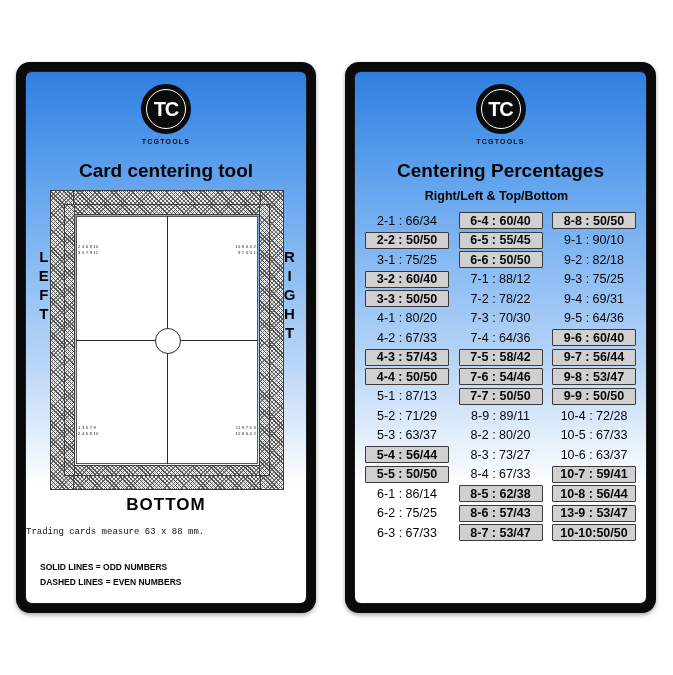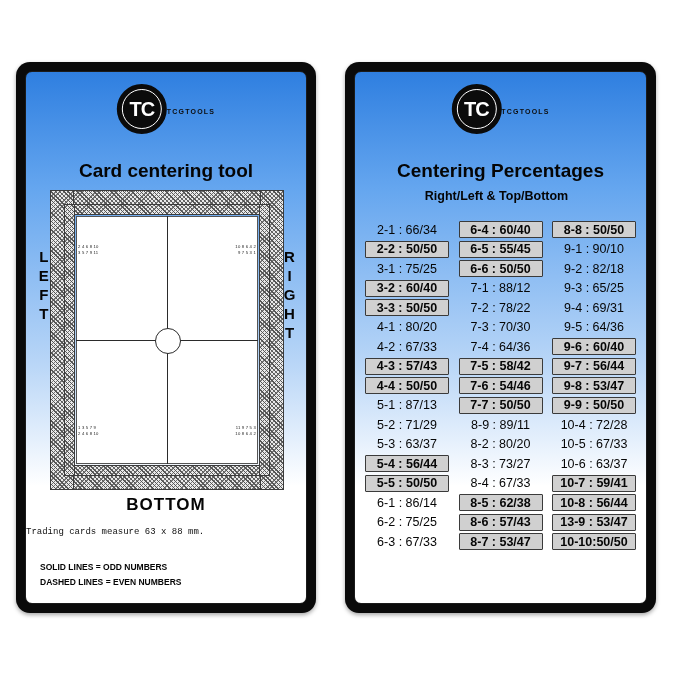--- a/index.html
+++ b/index.html
@@ -29,21 +29,21 @@
     border:1px solid #1b1b1b;
     box-sizing:border-box;
   }
   .card-left{left:16px;top:62px;width:300px;height:551px;}
   .card-right{left:345px;top:62px;width:311px;height:551px;}
 
   
   .logo{
     position:absolute;left:50%;transform:translateX(-50%);
     top:12px;
-    display:flex;flex-direction:row;align-items:center;
+    display:flex;flex-direction:column;align-items:center;
   }
   .logo-circle{
     width:46px;height:46px;border-radius:50%;
     background:#0b0b0b;
     display:flex;align-items:center;justify-content:center;
     border:2px solid #0b0b0b;
     position:relative;
   }
   .logo-circle:after{
     content:"";position:absolute;left:3px;top:3px;right:3px;bottom:3px;
@@ -133,21 +133,21 @@
     font-size:9px;color:#111;font-family:"Liberation Mono", monospace;
   }
   .legend{
     position:absolute;left:14px;bottom:14px;font-size:8.5px;font-weight:bold;
     color:#050505;line-height:1.7;font-family:"Liberation Sans", sans-serif;
   }
 
   
   .cols{
     position:absolute;left:10px;right:10px;top:140px;
-    display:flex;justify-content:space-between;margin-top:9px;
+    display:flex;justify-content:space-between;
   }
   .col{display:flex;flex-direction:column;gap:2.5px;width:31%;}
   .cell{
     font-size:12.5px;
     color:#060606;
     padding:1.5px 3px;
     border-radius:1px;
     white-space:nowrap;
     text-align:center;
     box-sizing:border-box;
@@ -270,21 +270,21 @@
             <div class="cell">8-3 : 73/27</div>
             <div class="cell">8-4 : 67/33</div>
             <div class="cell bold">8-5 : 62/38</div>
             <div class="cell bold">8-6 : 57/43</div>
             <div class="cell bold">8-7 : 53/47</div>
           </div>
         <div class="col">
             <div class="cell bold">8-8 : 50/50</div>
             <div class="cell">9-1 : 90/10</div>
             <div class="cell">9-2 : 82/18</div>
-            <div class="cell">9-3 : 65/25</div>
+            <div class="cell">9-3 : 75/25</div>
             <div class="cell">9-4 : 69/31</div>
             <div class="cell">9-5 : 64/36</div>
             <div class="cell bold">9-6 : 60/40</div>
             <div class="cell bold">9-7 : 56/44</div>
             <div class="cell bold">9-8 : 53/47</div>
             <div class="cell bold">9-9 : 50/50</div>
             <div class="cell">10-4 : 72/28</div>
             <div class="cell">10-5 : 67/33</div>
             <div class="cell">10-6 : 63/37</div>
             <div class="cell bold">10-7 : 59/41</div>

